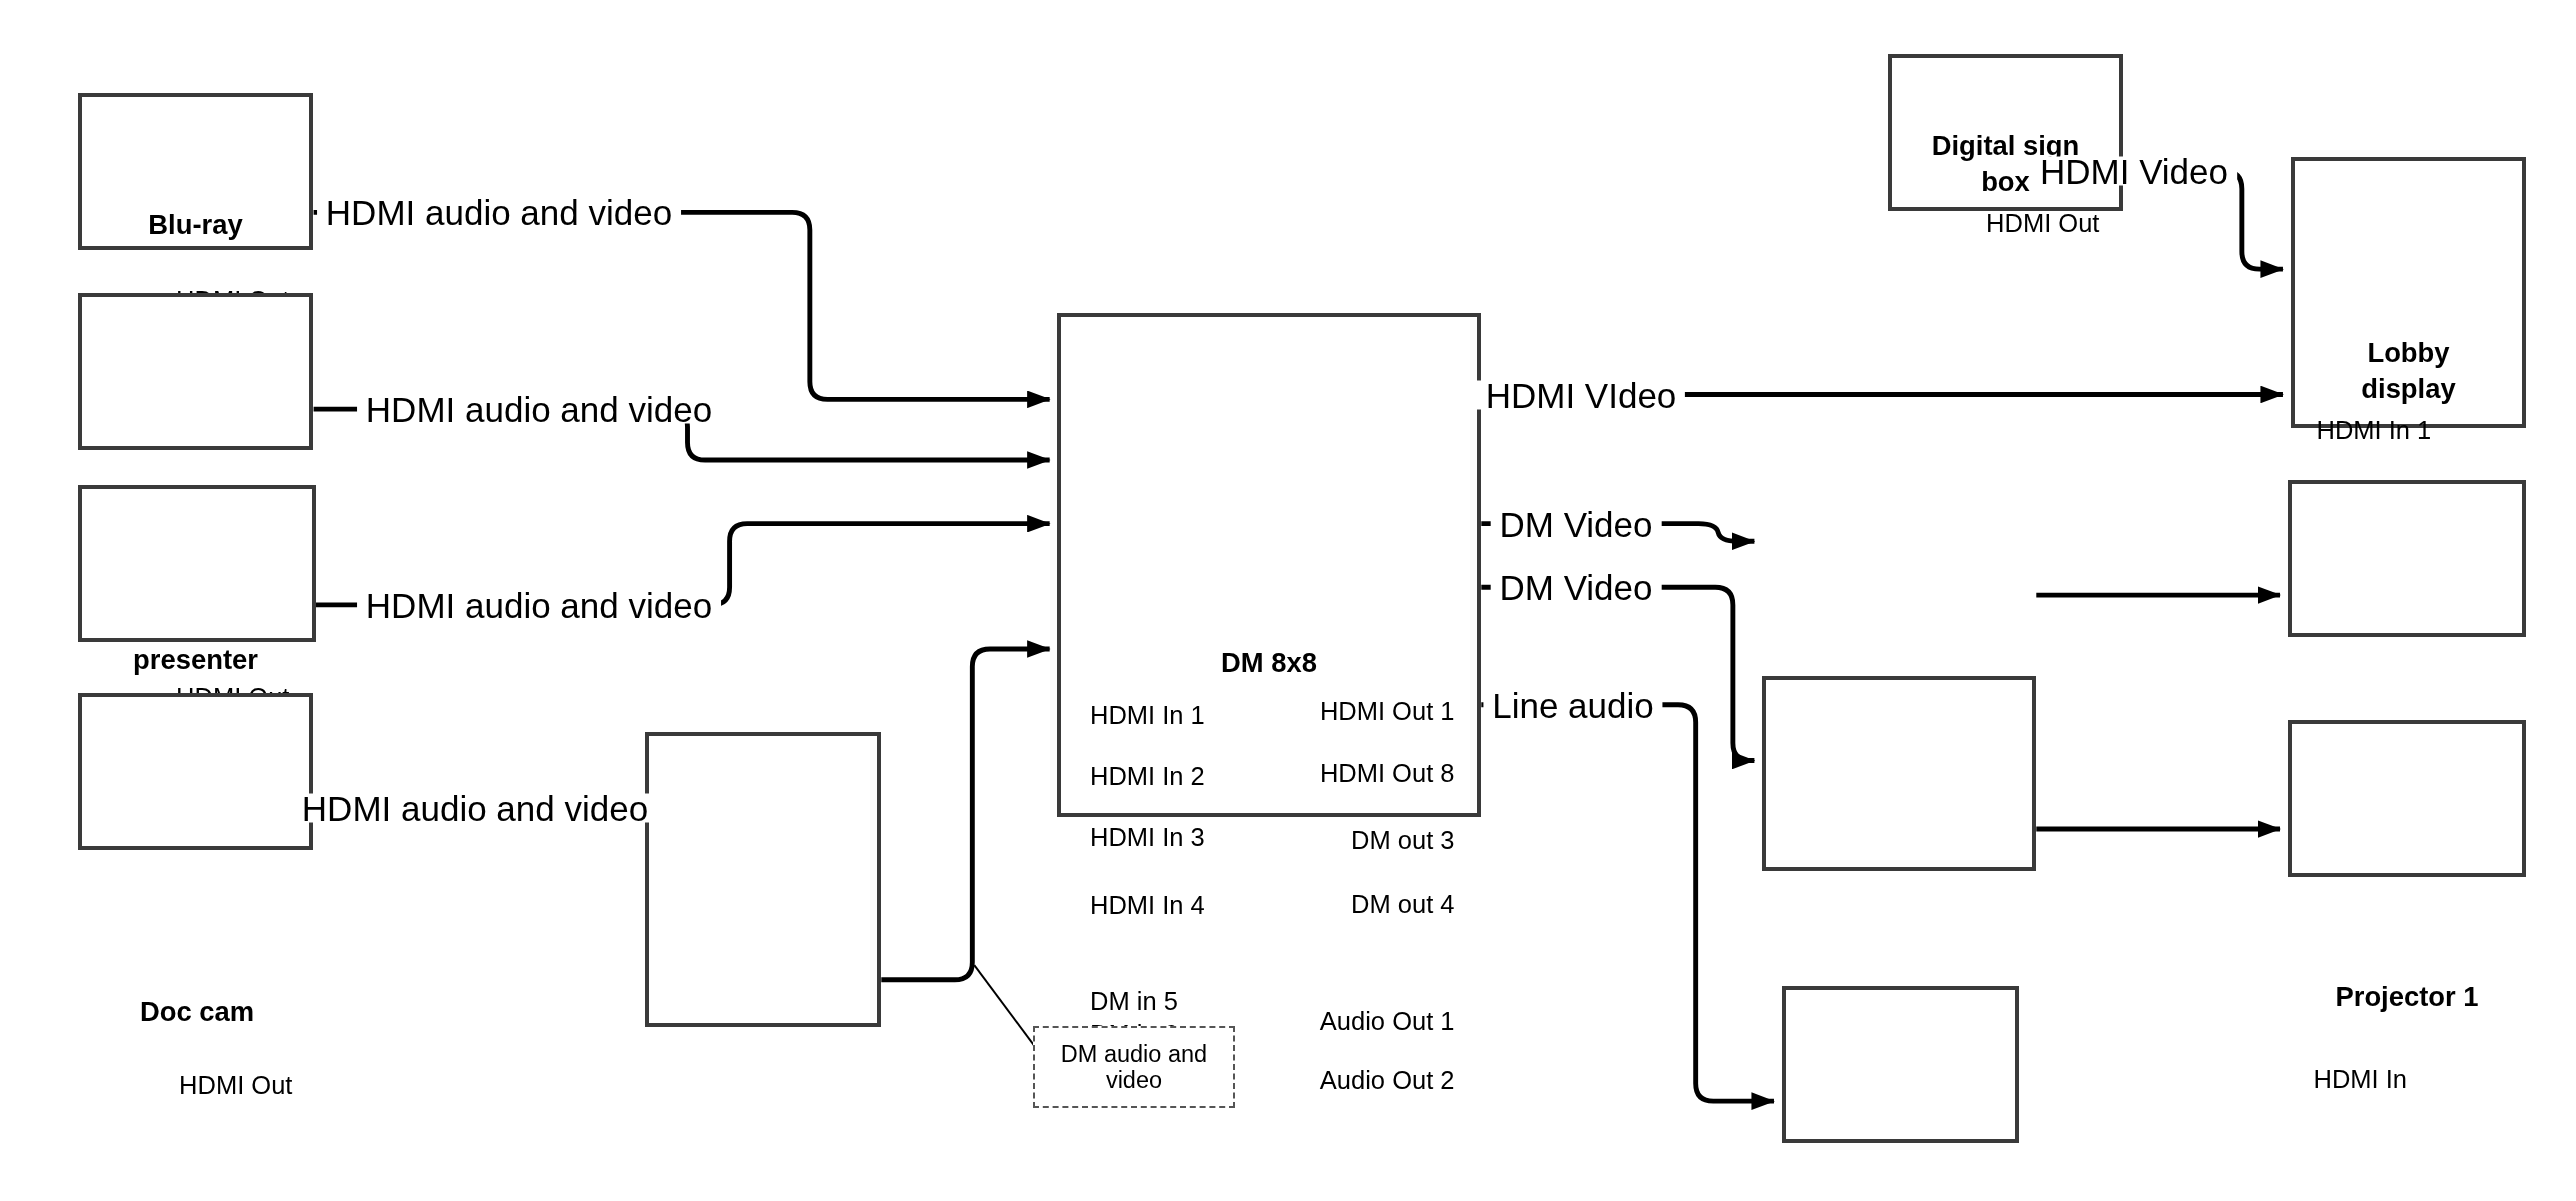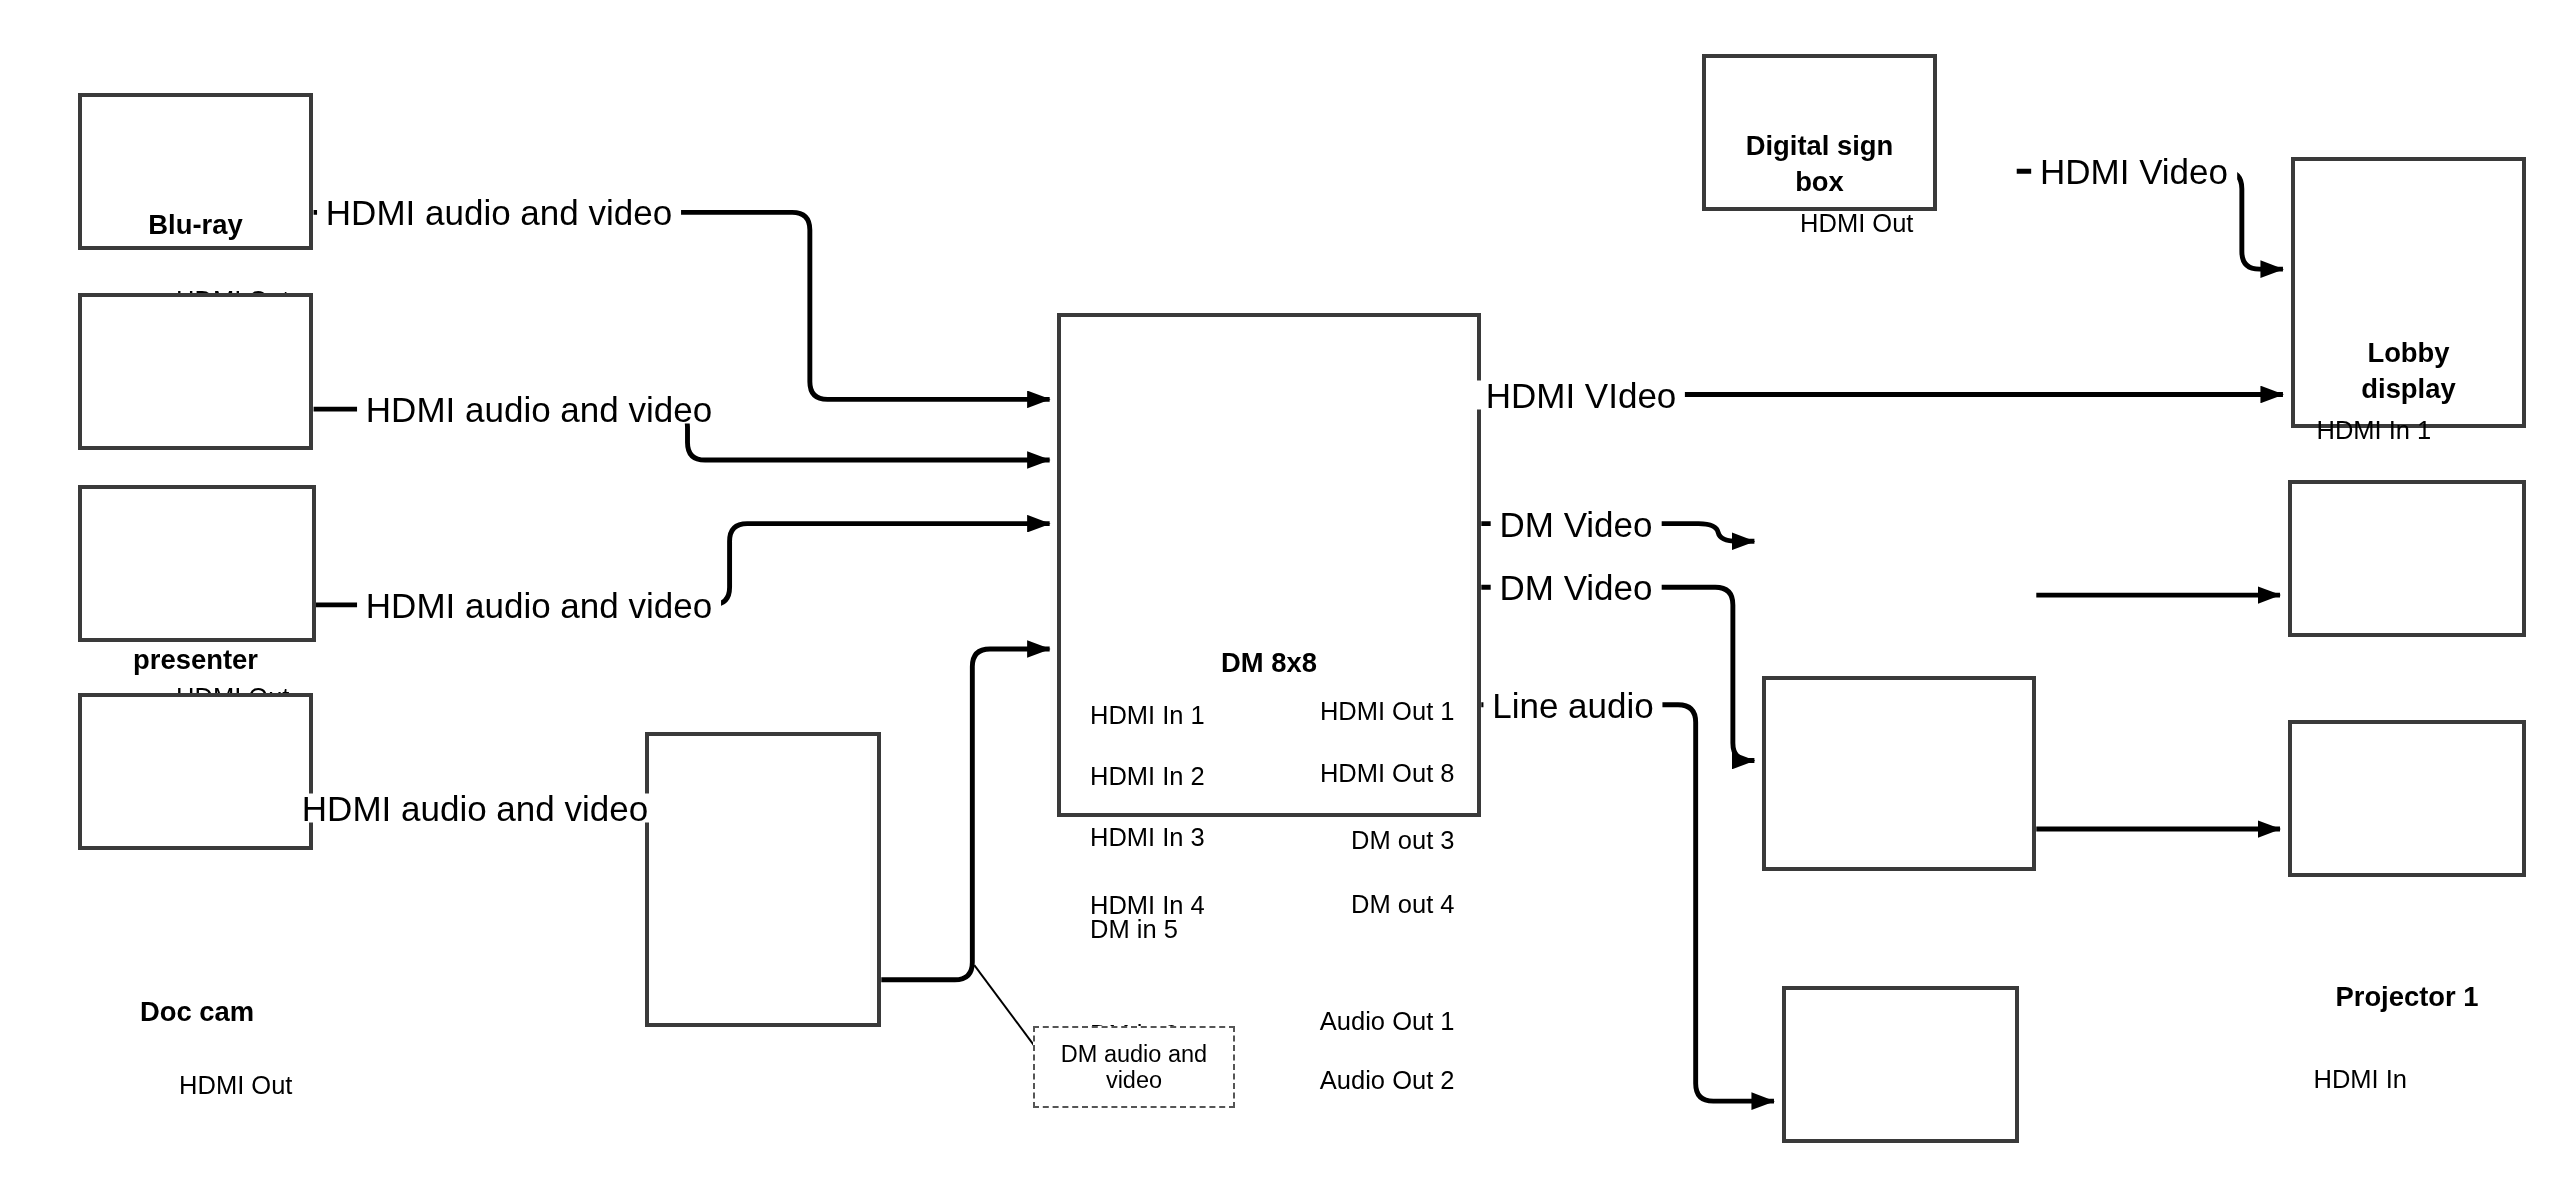--- a/index.html
+++ b/index.html
@@ -106,31 +106,31 @@
     
     
   </div>
 
   <div class="box" style="left:1057px;top:313px;width:424px;height:504px">
     <div class="title" style="top:332px">DM 8x8</div>
     <div class="port" style="top:386px;left:29px">HDMI In 1</div>
     <div class="port" style="top:447px;left:29px">HDMI In 2</div>
     <div class="port" style="top:508px;left:29px">HDMI In 3</div>
     <div class="port" style="top:576px;left:29px">HDMI In 4</div>
-    <div class="port" style="top:600px;left:29px">DM in 5</div>
+    <div class="port" style="top:672px;left:29px">DM in 5</div>
     <div class="port" style="top:705px;left:29px">DM in 6</div>
     <div class="port r" style="top:382px;right:22.5px">HDMI Out 1</div>
     <div class="port r" style="top:444px;right:22.5px">HDMI Out 8</div>
     <div class="port r" style="top:511px;right:22.5px">DM out 3</div>
     <div class="port r" style="top:575px;right:22.5px">DM out 4</div>
     <div class="port r" style="top:692px;right:22.5px">Audio Out 1</div>
     <div class="port r" style="top:751px;right:22.5px">Audio Out 2</div>
   </div>
 
-  <div class="box" style="left:1702px;top:54px;width:235px;height:157px">
+  <div class="box" style="left:1888px;top:54px;width:235px;height:157px">
     <div class="title two" style="top:70px">
       <div>Digital sign</div>
       <div>box</div>
     </div>
     <div class="port r" style="top:153px;right:19.6px">HDMI Out</div>
   </div>
 
   <div class="box" style="left:2291px;top:157px;width:235px;height:271px">
     <div class="title two" style="top:174px">
       <div>Lobby</div>

